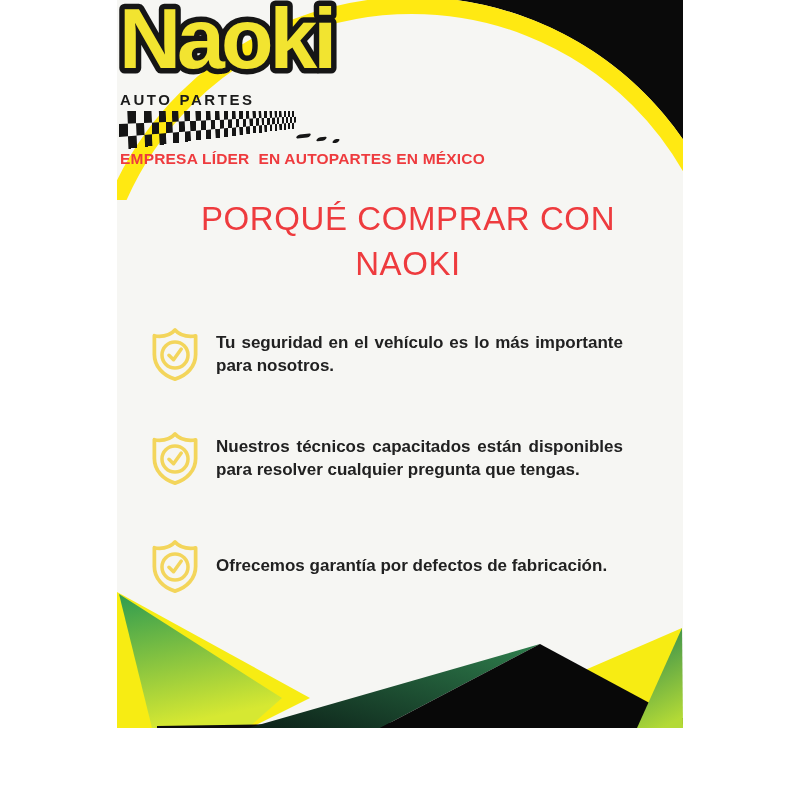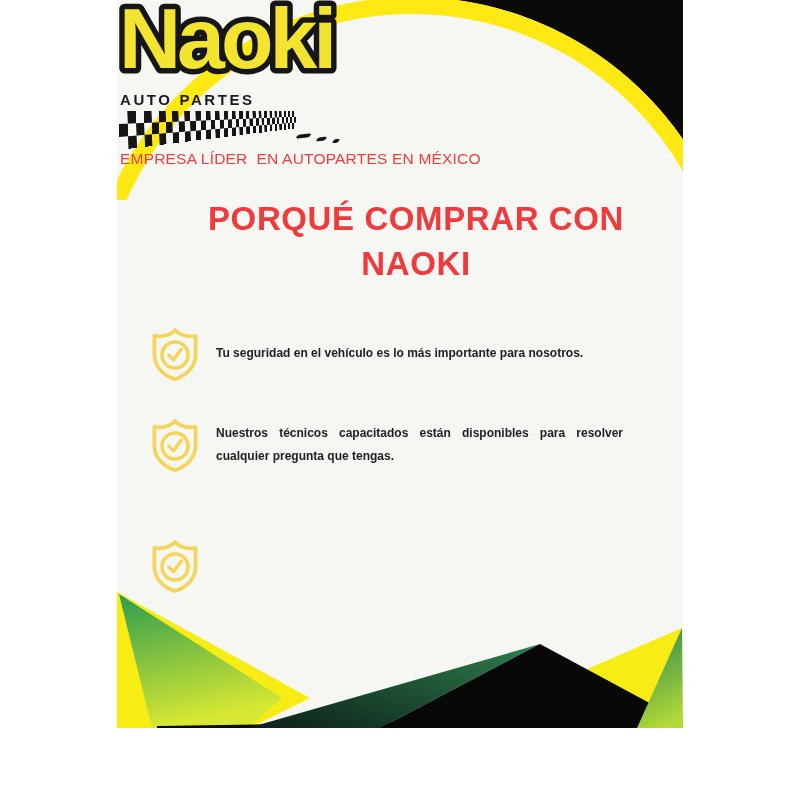--- a/index.html
+++ b/index.html
@@ -30,39 +30,39 @@
     position:absolute;left:0;top:0;width:560px;height:39px;
     background:repeating-conic-gradient(#151515 0% 25%, transparent 0% 50%) 0 0/26px 26px;
     transform-origin:left center;
     transform:perspective(320px) rotateY(45deg) rotate(-2.5deg);
   }
   .flag-dash{position:absolute;height:4px;background:#161616;border-radius:2px;transform:skewX(-35deg) rotate(-5deg);}
   .d1{left:178px;top:23px;width:13px;}
   .d2{left:198px;top:26px;width:9px;}
   .d3{left:214px;top:28px;width:6px;}
   .tagline{
-    position:absolute;left:3px;top:150px;font-size:15.5px;font-weight:normal;
+    position:absolute;left:3px;top:150px;font-size:15.5px;font-weight:bold;
     letter-spacing:0.2px;color:var(--red,#EE3B3E);white-space:pre;
   }
   
   .headline{
-    position:absolute;left:16px;top:196px;width:100%;text-align:center;
-    color:var(--red,#EE3B3E);font-weight:bold;font-size:33px;line-height:45px;
+    position:absolute;left:8px;top:196px;width:100%;text-align:center;
+    color:var(--red,#EE3B3E);font-weight:normal;font-size:33px;line-height:45px;
     letter-spacing:0.6px;
   }
   
   .feature{
     position:absolute;left:33px;width:473px;display:flex;align-items:center;gap:16px;
   }
   .f1{top:322px;height:64px;}
-  .f2{top:403px;height:84px;}
+  .f2{top:416px;height:84px;}
   .f3{top:532px;height:68px;}
   .shield{flex:0 0 50px;width:50px;height:55px;}
   .feature-text{
-    flex:1;font-size:12px;line-height:23.5px;font-weight:bold;color:#212121;
+    flex:1;font-size:17px;line-height:23.5px;font-weight:bold;color:#212121;
     text-align:justify;
   }
   
   .corner-bottom{position:absolute;left:0;bottom:0;width:566px;height:140px;pointer-events:none;}
 </style>
 </head>
 <body>
 
 <div class="poster">
 
@@ -107,20 +107,21 @@
     </svg>
     <div class="feature-text">Nuestros técnicos capacitados están disponibles para resolver cualquier pregunta que tengas.</div>
   </div>
 
   <div class="feature f3">
     <svg class="shield" viewBox="0 0 48 52">
       <path d="M24 2.5 C20.5 6.5 14.5 8.6 9 8.6 C7.4 8.6 5.6 8.4 4.2 8 L4.2 26 C4.2 37.5 12.8 46.5 24 49.6 C35.2 46.5 43.8 37.5 43.8 26 L43.8 8 C42.4 8.4 40.6 8.6 39 8.6 C33.5 8.6 27.5 6.5 24 2.5 Z" fill="none" stroke="#F3D55B" stroke-width="3.6" stroke-linejoin="round"></path>
       <circle cx="24" cy="26.5" r="12.5" fill="none" stroke="#F3D55B" stroke-width="3.4"></circle>
       <path d="M18.2 26.8 L22.6 31 L30 20.8" fill="none" stroke="#F3D55B" stroke-width="3.4" stroke-linecap="round" stroke-linejoin="round"></path>
     </svg>
+    <div class="feature-text">Ofrecemos garantía por defectos de fabricación.</div>
   </div>
 
   <svg class="corner-bottom" viewBox="0 0 566 140" aria-hidden="true">
     <defs>
       <linearGradient id="gradLeft" x1="0" y1="0" x2="0.25" y2="1">
         <stop offset="0" stop-color="#2E9B50"></stop>
         <stop offset="1" stop-color="#D6E832"></stop>
       </linearGradient>
       <linearGradient id="gradBand" x1="0" y1="1" x2="1" y2="0">
         <stop offset="0" stop-color="#0C2018"></stop>

